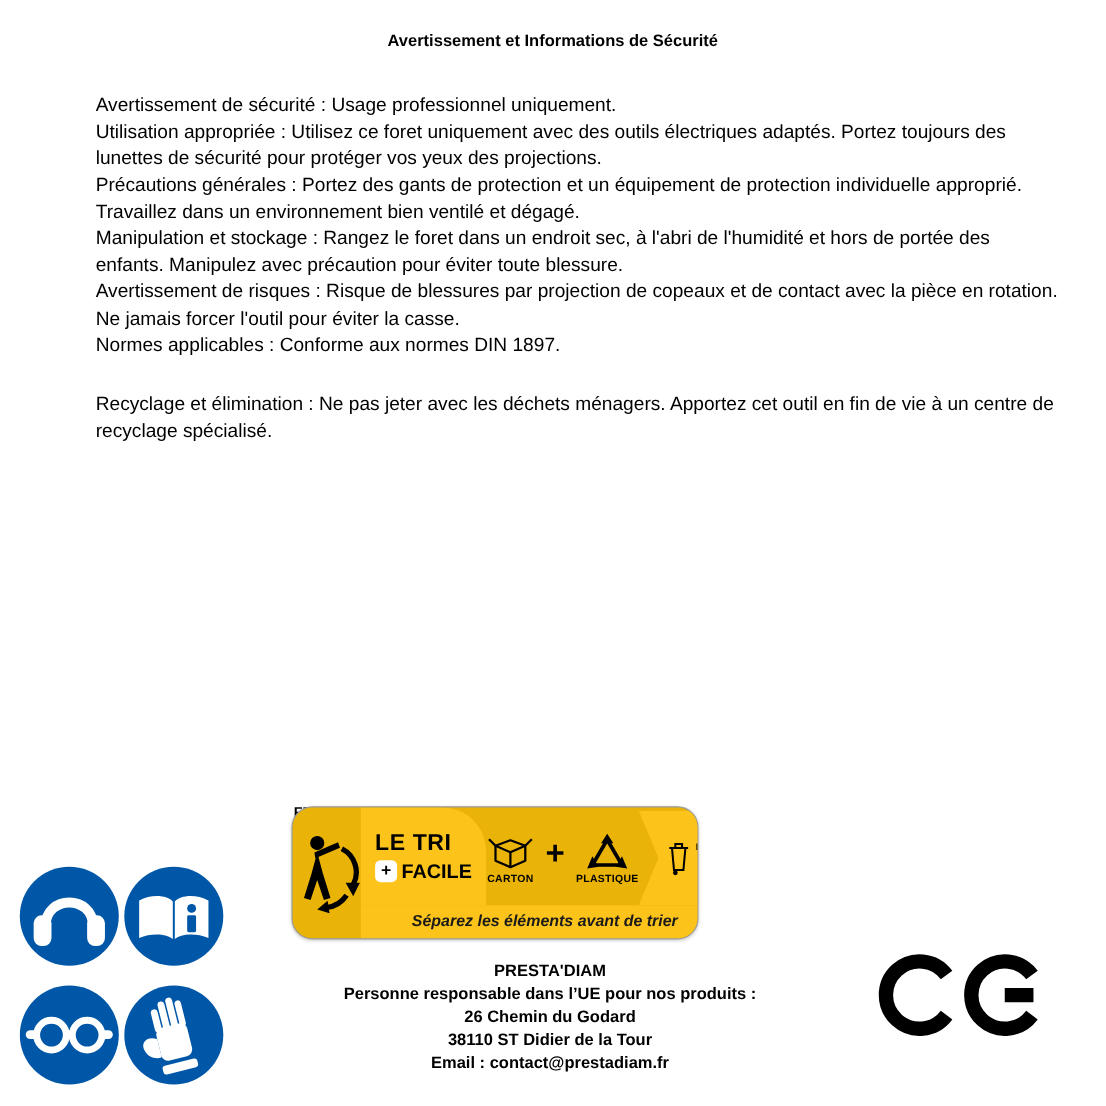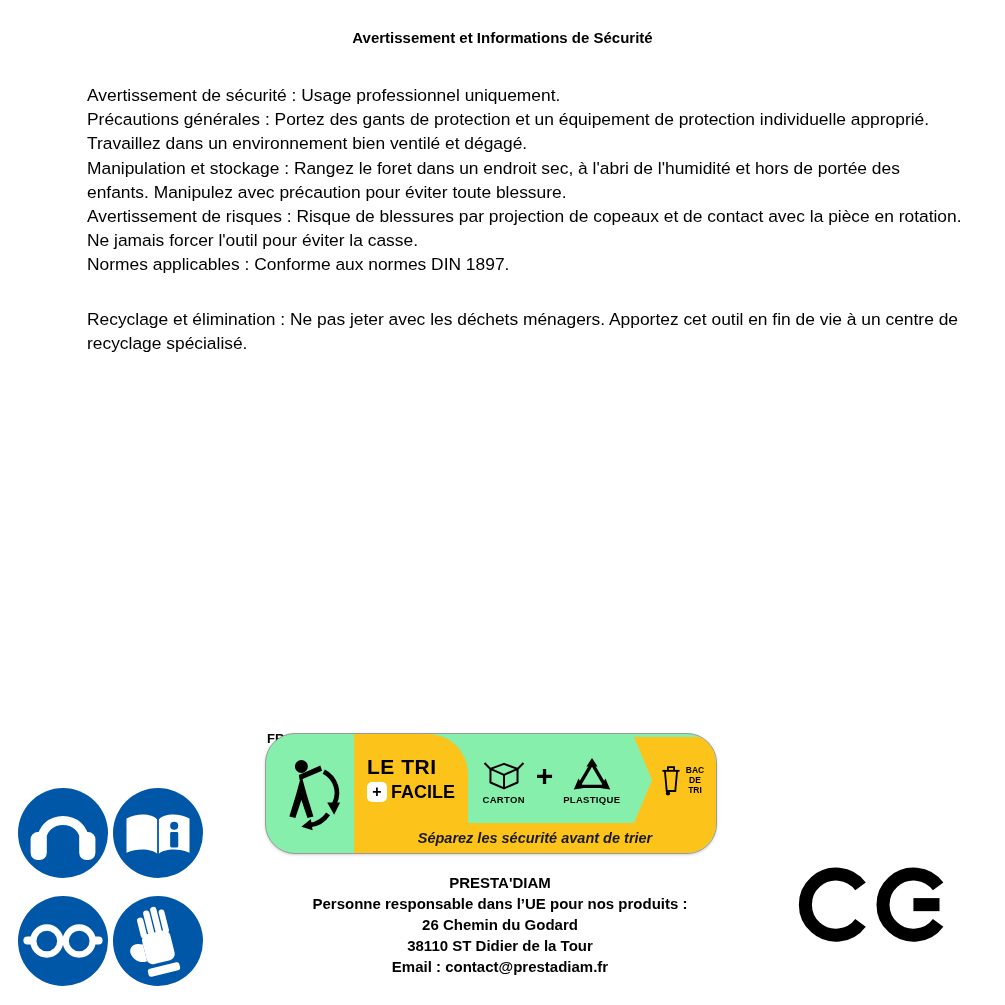--- a/index.html
+++ b/index.html
@@ -39,24 +39,24 @@
     left: 267px; top: 711px;
     font-size: 13px;
     font-weight: bold;
     margin-top: 20px;
   }
 
   
   .sorting-label {
     position: absolute;
     left: 265px; top: 733px;
-    width: 452px; height: 121px;
-    background: #86efac;
+    width: 370px; height: 121px;
+    background: #eab308;
     border: 1.5px solid #9a9a9a;
-    border-radius: 30px;
+    border-radius: 19px;
     box-shadow: 0 1px 3px rgba(0,0,0,.18);
     display: flex;
     overflow: hidden;
   }
   .triman-zone {
     width: 88px;
     display: flex; align-items: center; justify-content: center;
   }
   .label-right { flex: 1; display: flex; flex-direction: column; }
   .label-row1 { flex: 1; display: flex; }
@@ -133,20 +133,21 @@
 </style>
 </head>
 <body>
 
 <div class="page">
 
   <h1 class="doc-title">Avertissement et Informations de Sécurité</h1>
 
   <div class="body-text">
     <p>Avertissement de sécurité : Usage professionnel uniquement.</p>
+    <p>Utilisation appropriée : Utilisez ce foret uniquement avec des outils électriques adaptés. Portez toujours des lunettes de sécurité pour protéger vos yeux des projections.</p>
     <p>Précautions générales : Portez des gants de protection et un équipement de protection individuelle approprié. Travaillez dans un environnement bien ventilé et dégagé.</p>
     <p>Manipulation et stockage : Rangez le foret dans un endroit sec, à l'abri de l'humidité et hors de portée des enfants. Manipulez avec précaution pour éviter toute blessure.</p>
     <p>Avertissement de risques : Risque de blessures par projection de copeaux et de contact avec la pièce en rotation. Ne jamais forcer l'outil pour éviter la casse.</p>
     <p>Normes applicables : Conforme aux normes DIN 1897.</p>
     <p class="spaced">Recyclage et élimination : Ne pas jeter avec les déchets ménagers. Apportez cet outil en fin de vie à un centre de recyclage spécialisé.</p>
   </div>
 
   <div class="fr-code">FR</div>
 
   <div class="sorting-label">
@@ -212,21 +213,21 @@
           <div class="bin-text">
             <div>BAC</div>
             <div>DE</div>
             <div>TRI</div>
           </div>
         </div>
 
       </div>
 
       <div class="label-row2">
-        <span class="strip-text">Séparez les sécurité avant de trier</span>
+        <span class="strip-text">Séparez les éléments avant de trier</span>
       </div>
     </div>
   </div>
 
   <div class="safety-circle pos1">
     <svg viewBox="0 0 100 100" width="90" height="90" aria-hidden="true">
       <path d="M26 60 C26 28 74 28 74 60" fill="none" stroke="#fff" stroke-width="10"></path>
       <rect x="14" y="49" width="18" height="31" rx="8" fill="#fff"></rect>
       <rect x="68" y="49" width="18" height="31" rx="8" fill="#fff"></rect>
     </svg>

